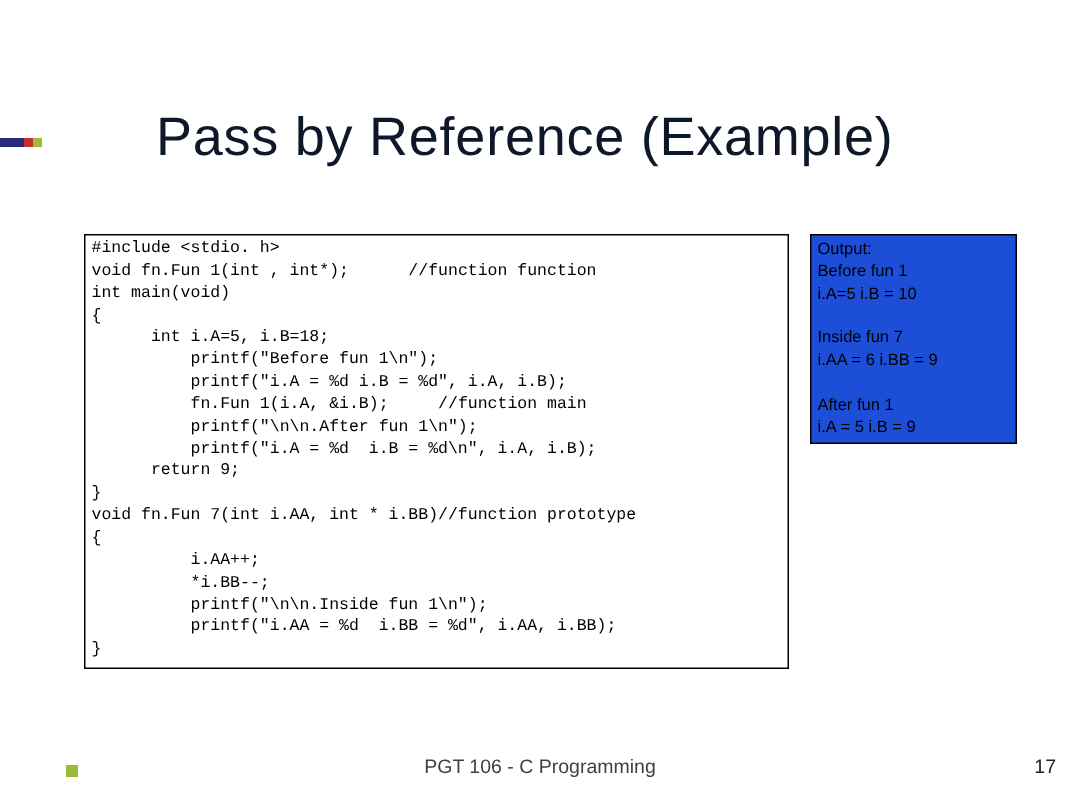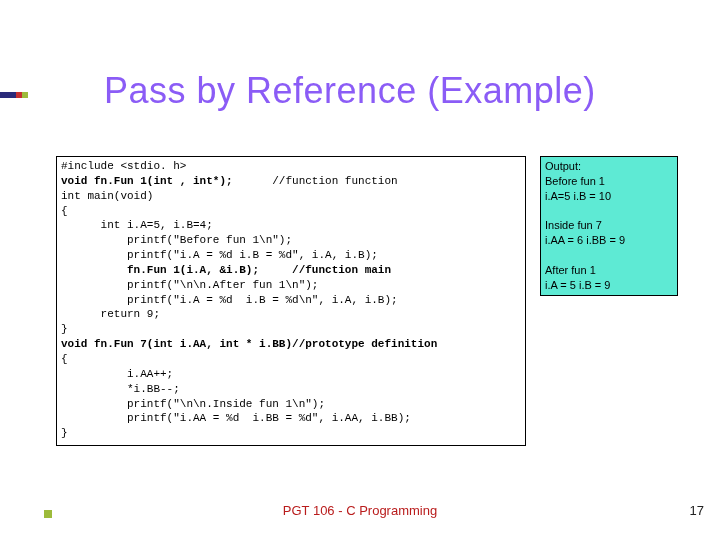--- a/index.html
+++ b/index.html
@@ -25,61 +25,61 @@
     height: 6px;
   }
   .seg.navy { background: #2a2a7a; width: 16px; }
   .seg.red  { background: #c43030; width: 6px; }
   .seg.lime { background: #9dbb3b; width: 6px; }
   .title {
     position: absolute;
     left: 104px;
     top: 70px;
     font-size: 36px;
-    color: #8b5cf6;
+    color: #0f172a;
     font-weight: normal;
     letter-spacing: 0.5px;
   }
   .code-box {
     position: absolute;
     left: 56px;
     top: 156px;
     width: 460px;
     border: 1px solid #000;
     padding: 2px 4px 4px 4px;
     font-family: "Courier New", monospace;
     font-size: 11px;
     line-height: 1.35;
     white-space: pre;
     background: #fff;
     color: #000;
   }
-  .code-box b { font-weight: bold; }
+  .code-box b { font-weight: normal; }
   .output-box {
     position: absolute;
     left: 540px;
     top: 156px;
     width: 128px;
     border: 1px solid #000;
-    background: #5eead4;
+    background: #1d4ed8;
     font-family: Arial, sans-serif;
     font-size: 11px;
     line-height: 1.35;
     padding: 2px 4px;
     color: #000;
     white-space: pre-line;
   }
   .footer {
     position: absolute;
     left: 0;
     right: 0;
     bottom: 22px;
     text-align: center;
     font-size: 13px;
-    color: #b91c1c;
+    color: #404040;
     font-family: Verdana, Arial, sans-serif;
   }
   .pagenum {
     position: absolute;
     right: 16px;
     bottom: 22px;
     font-size: 13px;
     color: #222;
     font-family: Verdana, Arial, sans-serif;
   }
@@ -100,29 +100,29 @@
   <div class="seg red"></div>
   <div class="seg lime"></div>
 </div>
 
 <div class="title">Pass by Reference (Example)</div>
 
 <div class="code-box"><span>#include &lt;stdio. h&gt;</span>
 <b>void fn.Fun 1(int , int*);</b><span>      //function function</span>
 <span>int main(void)</span>
 <span>{</span>
-<span>      int i.A=5, i.B=4;</span>
+<span>      int i.A=5, i.B=18;</span>
 <span>          printf("Before fun 1\n");</span>
 <span>          printf("i.A = %d i.B = %d", i.A, i.B);</span>
 <b>          fn.Fun 1(i.A, &amp;i.B);</b><b>     //function main</b>
 <span>          printf("\n\n.After fun 1\n");</span>
 <span>          printf("i.A = %d  i.B = %d\n", i.A, i.B);</span>
 <span>      return 9;</span>
 <span>}</span>
-<b>void fn.Fun 7(int i.AA, int * i.BB)</b><b>//prototype definition</b>
+<b>void fn.Fun 7(int i.AA, int * i.BB)</b><b>//function prototype</b>
 <span>{</span>
 <span>          i.AA++;</span>
 <span>          *i.BB--;</span>
 <span>          printf("\n\n.Inside fun 1\n");</span>
 <span>          printf("i.AA = %d  i.BB = %d", i.AA, i.BB);</span>
 <span>}</span></div>
 
 <div class="output-box"><span>Output:</span>
 <span>Before fun 1
 i.A=5 i.B = 10</span>

